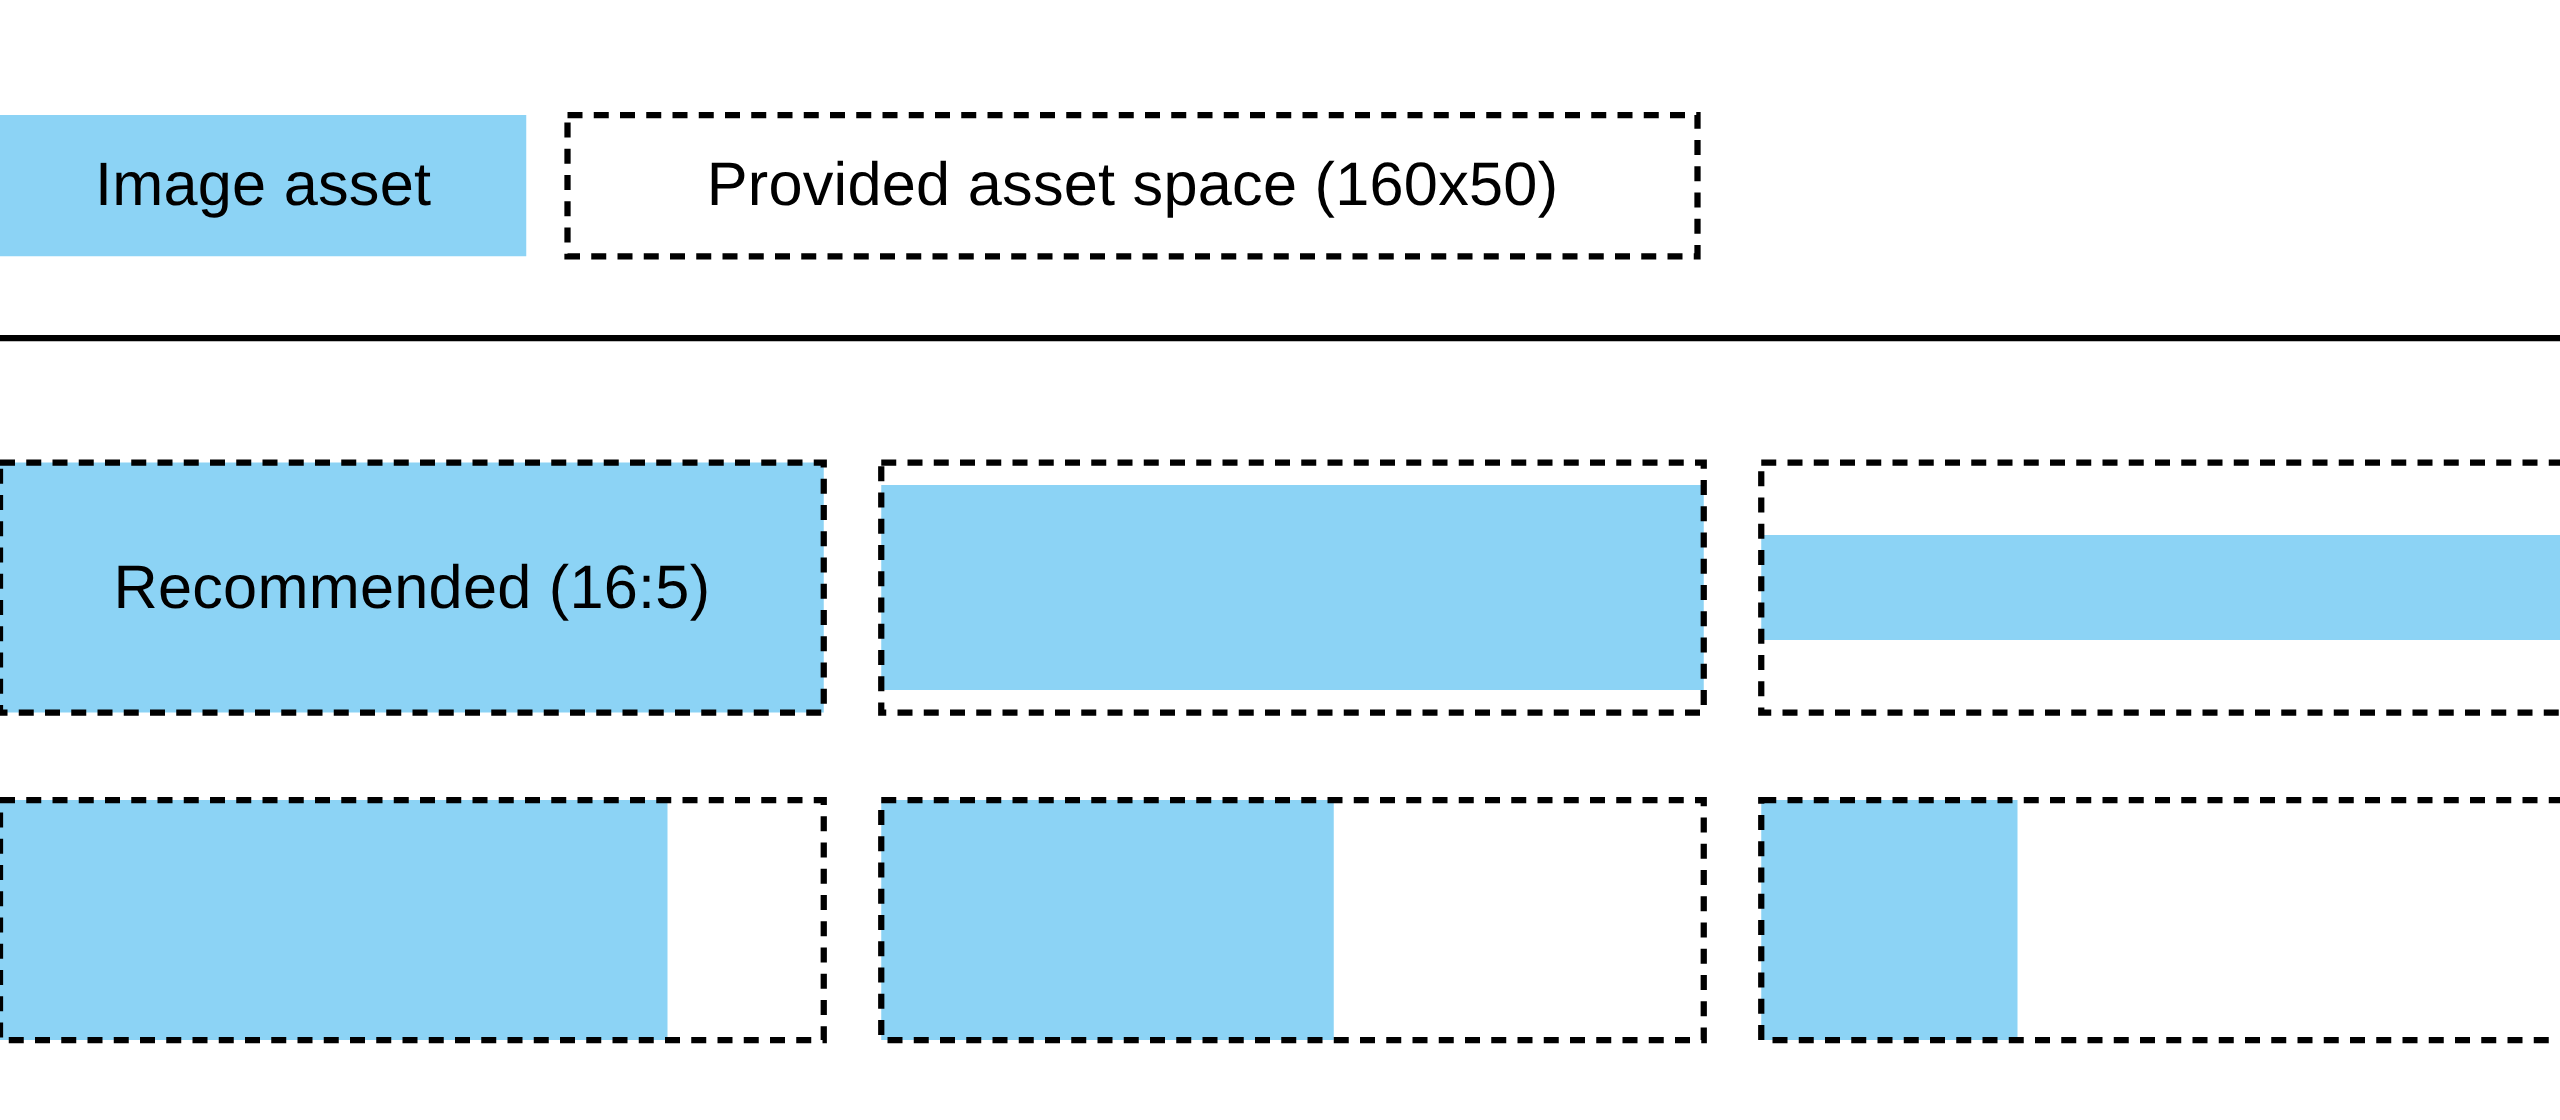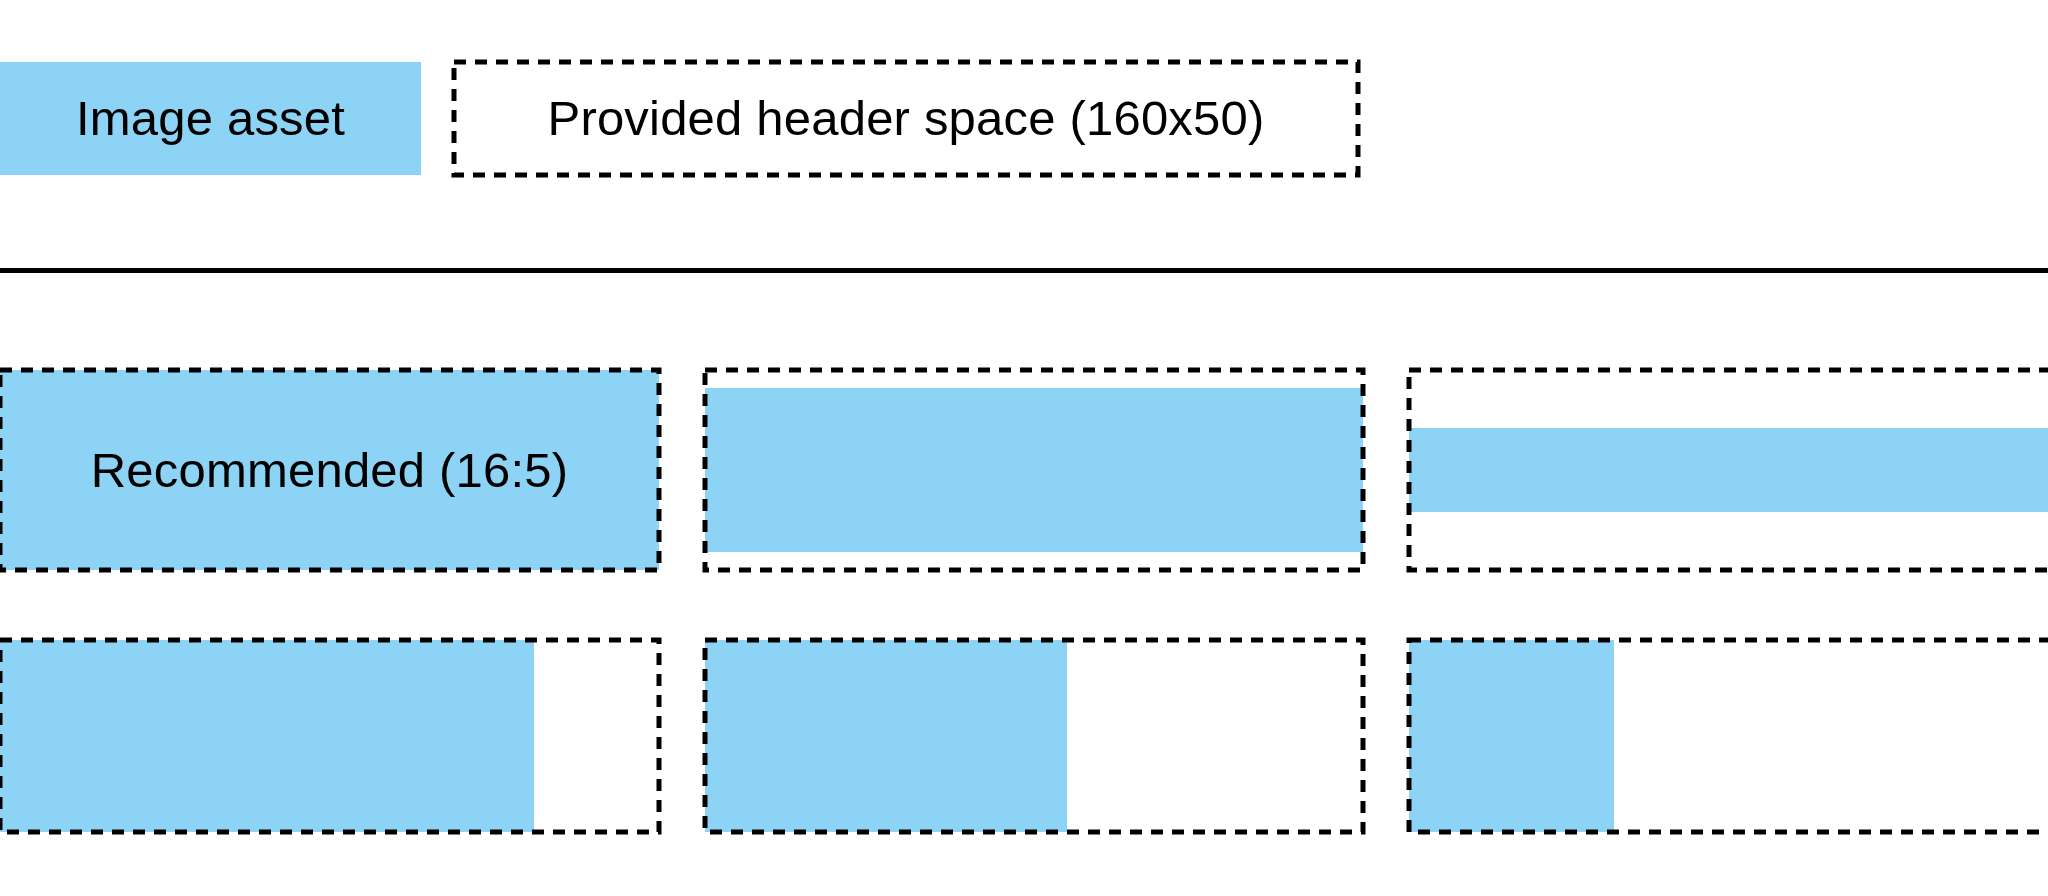--- a/index.html
+++ b/index.html
@@ -12,21 +12,21 @@
   body{
     width:2048px;height:896px;overflow:hidden;position:relative;
     font-family:"Liberation Sans","DejaVu Sans",sans-serif;
     color:var(--ink);
   }
   .abs{position:absolute;}
   .label{
     font-size:49px;line-height:1;letter-spacing:0.2px;
     color:var(--ink);white-space:nowrap;
   }
-  .center-flex{display:flex;align-items:center;justify-content:center;}
+  .center-flex{display:flex;align-items:center;justify-content:center;margin-top:30px;}
 
   
   .legend-swatch{
     left:0;top:62px;width:421px;height:113px;background:var(--blue);
   }
   .legend-dashed{
     left:454px;top:62px;width:904px;height:113px;background:var(--bg);
   }
 
   
@@ -61,21 +61,21 @@
 <body>
 
 <div class="abs legend-swatch center-flex">
   <span class="label">Image asset</span>
 </div>
 
 <div class="abs legend-dashed center-flex">
   <svg class="dash" aria-hidden="true">
     <rect x="0" y="0" width="100%" height="100%"></rect>
   </svg>
-  <span class="label">Provided header space (160x50)</span>
+  <span class="label">Provided asset space (160x50)</span>
 </div>
 
 <div class="abs divider"></div>
 
 <div class="abs example-box row1 col1">
   <div class="fill-layer" style="width: 100%; height: 100%; top: 0%;"></div>
   <div class="box-label">
       <span class="label">Recommended (16:5)</span>
     </div>
   <svg class="dash" aria-hidden="true">

